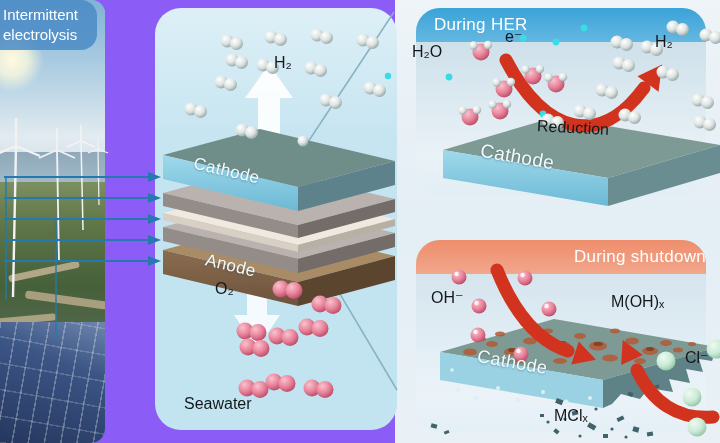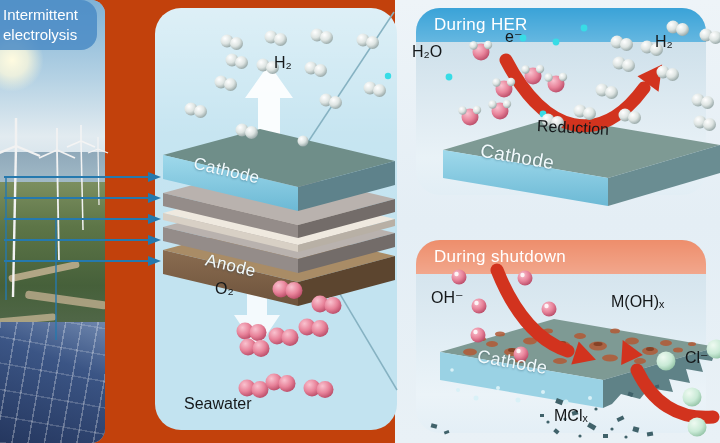--- a/index.html
+++ b/index.html
@@ -1,16 +1,16 @@
 <!DOCTYPE html>
 <html style="--her_header: #3aa3d8; --shutdown_header: #ee8e6c; --arrow_red: #d2331e; --wire_blue: #2579ae; --panel_blue: #c2e3f0; --hydrogen_sphere: #dde4e2; --oxygen_sphere: #e8839a; --chloride_sphere: #c9ead6; --electron_dot: #38dce6;"><head>
 <meta charset="utf-8">
 <style>
   html,body{margin:0;padding:0;}
-  .stage{position:relative;width:720px;height:443px;background:#c2410c;overflow:hidden;
+  .stage{position:relative;width:720px;height:443px;background:#8b5cf6;overflow:hidden;
          font-family:"Liberation Sans","DejaVu Sans",sans-serif;}
   
   .backdrop{position:absolute;left:395px;top:0;width:325px;height:443px;z-index:0;
             background:linear-gradient(180deg,#eef4f8 0%,#e4eef5 50%,#e9f1f6 100%);}
   
   .photo{position:absolute;left:0;top:0;width:105px;height:443px;z-index:1;
          border-radius:0 14px 14px 0;overflow:hidden;background:#9cc0da;}
   .sky{position:absolute;left:0;top:0;width:100%;height:175px;
        background:linear-gradient(180deg,#7fb2d6 0%,#b5d2e4 45%,#e2ebf0 78%,#cfdfe9 100%);}
   .sun{position:absolute;left:-20px;top:28px;width:64px;height:64px;border-radius:50%;
@@ -37,21 +37,21 @@
        background-image:linear-gradient(180deg,rgba(255,255,255,.45) 0%,rgba(255,255,255,.08) 30%,rgba(255,255,255,0) 60%);}
   
   .rpanel{position:absolute;left:416px;width:290px;z-index:1;border-radius:24px;overflow:hidden;}
   .her{top:8px;height:187px;background:linear-gradient(180deg,#c6dbe7 0%,#dfebf2 55%,#e9f2f7 80%,#e2eef5 100%);}
   .shut{top:240px;height:193px;background:linear-gradient(180deg,#cfe0ea 0%,#e2eef5 55%,#ebf3f8 80%,#e4eff6 100%);}
   .hdr{position:absolute;left:0;top:0;width:100%;height:34px;box-sizing:border-box;
        padding:7px 0 0 18px;color:#fff;font-size:17px;letter-spacing:.3px;}
   .hdr-her{background-color:var(--her_header,#3aa3d8);
            background-image:linear-gradient(180deg,rgba(255,255,255,0) 0%,rgba(255,255,255,.22) 100%);}
   .hdr-shut{background-color:var(--shutdown_header,#ee8e6c);
-            background-image:linear-gradient(180deg,rgba(255,255,255,0) 0%,rgba(255,255,255,.22) 100%);}
+            background-image:linear-gradient(180deg,rgba(255,255,255,0) 0%,rgba(255,255,255,.22) 100%);text-align:right;}
   
   svg.scene{position:absolute;left:0;top:0;z-index:20;pointer-events:none;}
   .wire{stroke:var(--wire_blue,#2579ae);stroke-width:2;}
   .wirehead{fill:var(--wire_blue,#2579ae);}
   .redstroke{stroke:var(--arrow_red,#d2331e);fill:none;stroke-linecap:round;}
   .redfill{fill:var(--arrow_red,#d2331e);}
   .edot{fill:var(--electron_dot,#38dce6);}
   .conel{stroke:#86b2c2;stroke-width:1.5;}
   
   .lbl{position:absolute;font-size:16px;color:#15181a;white-space:nowrap;z-index:30;}

